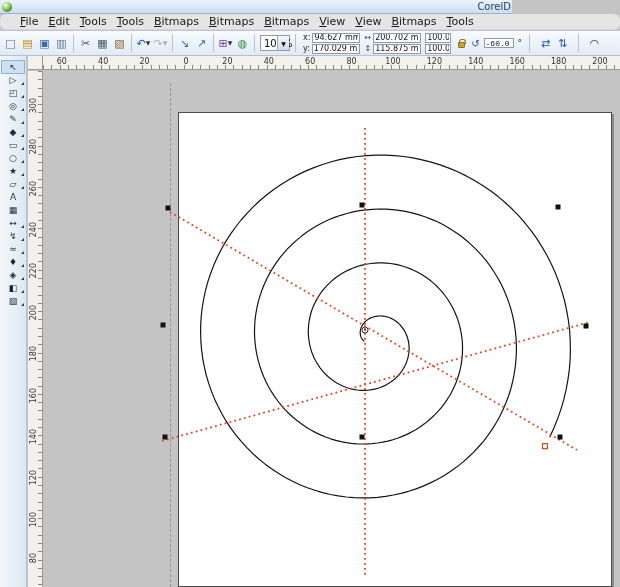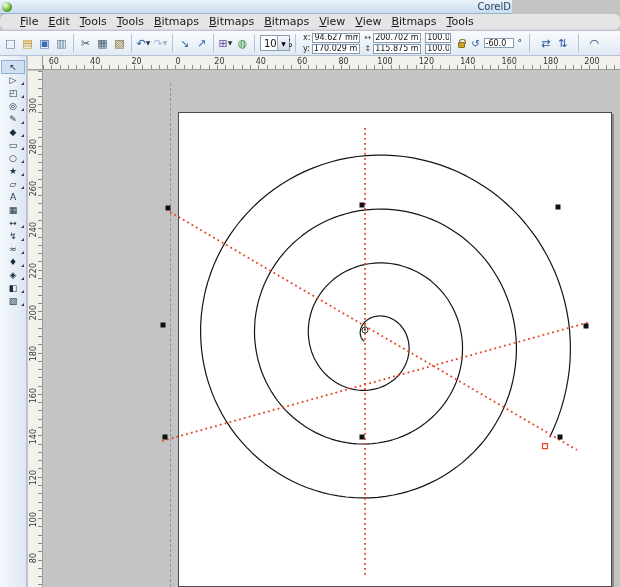--- a/index.html
+++ b/index.html
@@ -35,21 +35,21 @@
     border-left:1px solid #9aacc0; font-size:6px; display:flex; align-items:center; justify-content:center; }
 
   .propbar { display:flex; align-items:center; gap:4px; margin-left:4px; }
   .stack { display:flex; flex-direction:column; gap:1px; }
   .prow { display:flex; align-items:center; gap:2px; height:10px; }
   .plabel { font-size:8px; color:#222; }
   .picon { font-size:8px; color:#445; }
   .pinput { height:10px; width:48px; font-size:8px; border:1px solid #8a9cb0; padding:0 1px;
     font-family:"DejaVu Sans",sans-serif; color:#111; background:#fff; }
   .pinput.w-sc { width:26px; }
-  .pinput.w-rot { width:30px; }
+  .pinput.w-rot { width:30px;font-family:Liberation Mono, monospace; }
   .lockbtn { width:12px; height:20px; display:flex; align-items:center; justify-content:center; }
   .padlock { width:7px; height:6px; background:#c9a227; border:1px solid #8a7420; border-radius:1px; position:relative; margin-top:4px; }
   .padlock::before { content:""; position:absolute; top:-4px; left:0px; width:5px; height:4px;
     border:1px solid #8a7420; border-bottom:none; border-radius:3px 3px 0 0; }
   .rot-icon { font-size:10px; color:#2458a8; }
   .deg { font-size:9px; color:#222; }
 
   .toolbox { position:absolute; left:0; top:56px; width:27px; height:531px;
     background:linear-gradient(90deg,#f4f8fc,#dde7f2); border-right:1px solid #b4c2d4;
     display:flex; flex-direction:column; align-items:center; padding-top:5px; gap:1px; }
@@ -58,21 +58,21 @@
   .tool.active { background:#cfe0f2; outline:1px solid #8fb0d0; }
   .tool.flyout::after { content:""; position:absolute; right:0px; bottom:1px;
     border-left:3px solid transparent; border-bottom:3px solid #3a3a3a; }
 
   .ruler-corner { position:absolute; left:28px; top:56px; width:15px; height:14px;
     background:#f2f1ec; border-right:1px solid #9a9a9a; border-bottom:1px solid #9a9a9a; }
   .hruler { position:absolute; left:43px; top:56px; width:577px; height:14px;
     background-color:#f2f1ec; border-bottom:1px solid #9a9a9a;
     background-image:repeating-linear-gradient(to right,#8a8a8a 0 1px,transparent 1px 8.28px);
     background-size:100% 4px; background-position:left bottom; background-repeat:no-repeat; }
-  .hrl { position:absolute; top:1px; font-size:8px; color:#333; transform:translateX(-50%); }
+  .hrl { position:absolute; top:1px; font-size:8px; color:#333; transform:translateX(-50%);margin-left:8px; }
   .vruler { position:absolute; left:28px; top:71px; width:15px; height:516px;
     background-color:#f2f1ec; border-right:1px solid #9a9a9a;
     background-image:repeating-linear-gradient(to bottom,#8a8a8a 0 1px,transparent 1px 8.28px);
     background-size:4px 100%; background-position:right top; background-repeat:no-repeat; }
   .vrl { position:absolute; left:1px; font-size:8px; color:#333; writing-mode:vertical-rl;
     transform:rotate(180deg); }
 
   .canvas { position:absolute; left:43px; top:71px; width:577px; height:516px;
     background:#c4c4c4; overflow:hidden; }
   .page { position:absolute; left:135px; top:41px; width:434px; height:475px; background:#ffffff;

